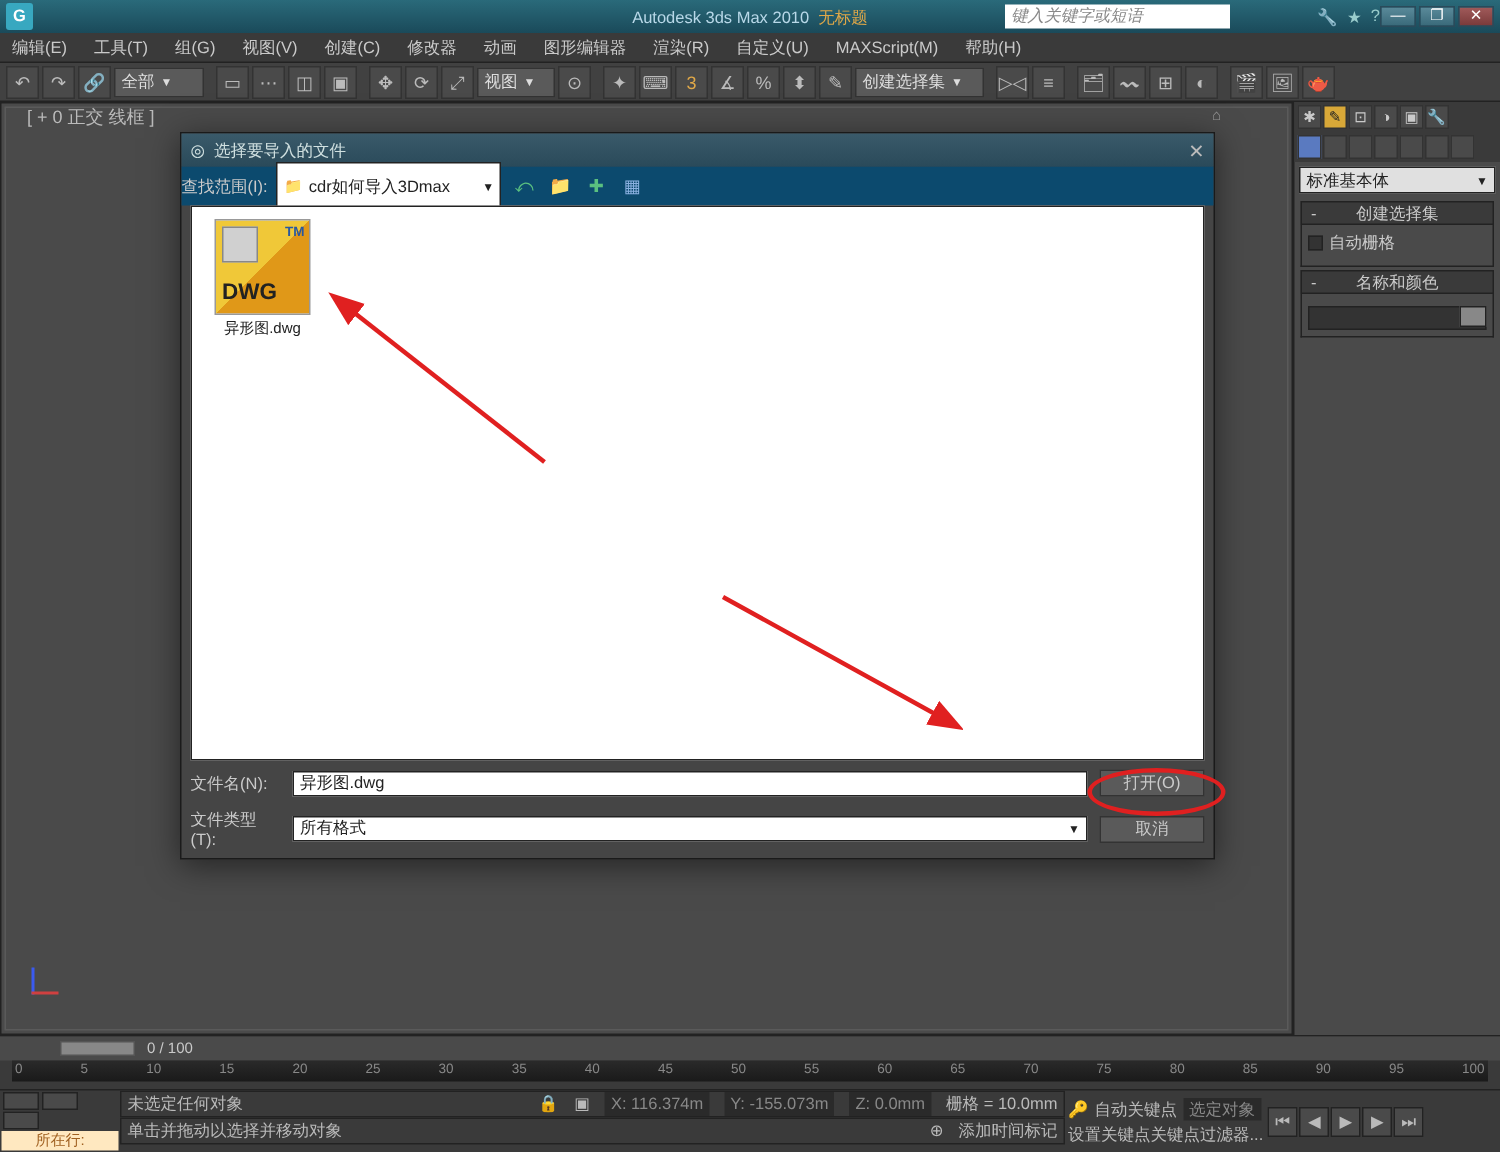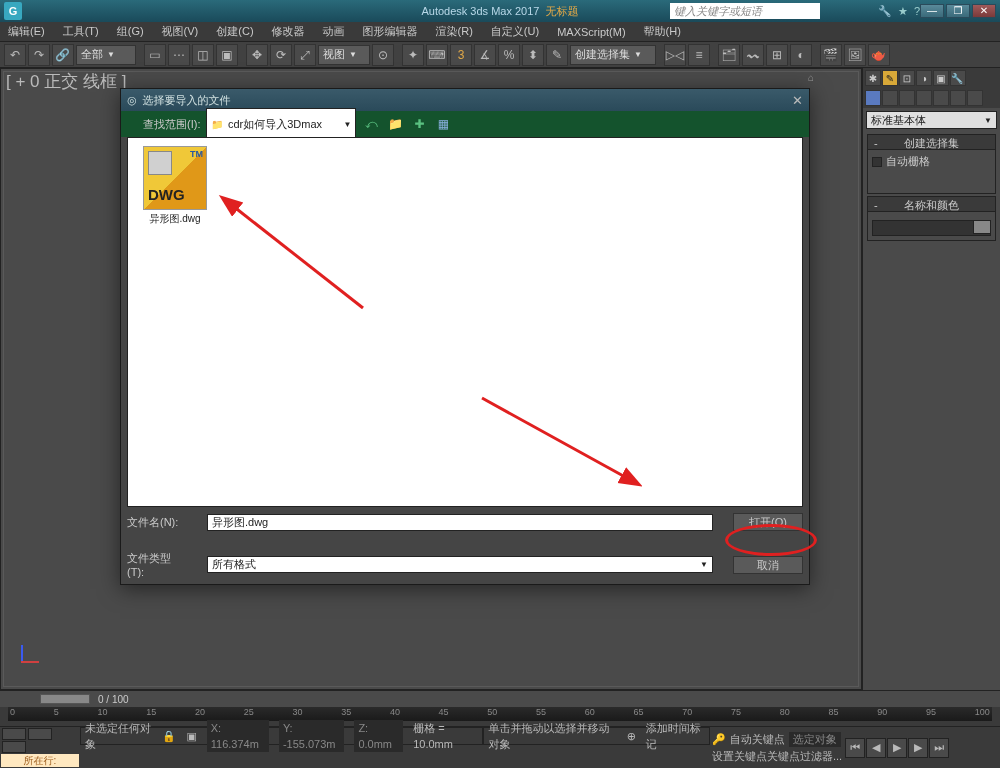--- a/index.html
+++ b/index.html
@@ -12,95 +12,95 @@
 .win-controls{position:absolute;right:4px;display:flex;gap:2px}
 .win-btn{width:24px;height:14px;background:linear-gradient(#5a8a9a,#3a6a7a);border:1px solid #2a4a5a;color:#fff;text-align:center;line-height:12px;font-size:10px}
 .win-btn.close{background:linear-gradient(#a05a5a,#7a3a3a)}
 .menubar{height:20px;background:#3a3a3a;display:flex;align-items:center;padding:0 4px;gap:10px;border-bottom:1px solid #222}
 .menu-item{color:#cacaca;padding:2px 4px}
 .toolbar-main{height:26px;background:#414141;display:flex;align-items:center;padding:0 4px;gap:2px;border-bottom:1px solid #222}
 .tool-btn{width:22px;height:22px;background:#4a4a4a;border:1px solid #333;display:flex;align-items:center;justify-content:center;color:#bbb;font-size:12px}
 .tool-sep{width:4px}
 .tool-dropdown{height:20px;background:#5a5a5a;border:1px solid #333;color:#ddd;padding:0 4px;display:flex;align-items:center;gap:4px}
 .tool-dropdown::after{content:"▼";font-size:8px}
-.viewport-label{position:absolute;top:70px;left:6px;color:#bababa;font-size:17px}
+.viewport-label{position:absolute;top:70px;left:18px;color:#bababa;font-size:12px}
 .viewport{position:absolute;top:68px;left:0;right:138px;bottom:78px;background:#4a4a4a;border:1px solid #222}
 .viewport-inner{position:absolute;inset:2px;border:1px solid #5a5a5a}
 .axis-gizmo{position:absolute;left:18px;bottom:18px;width:28px;height:28px}
 .axis-gizmo .z{position:absolute;left:2px;bottom:8px;width:2px;height:18px;background:#3a5af0}
 .axis-gizmo .x{position:absolute;left:2px;bottom:8px;width:18px;height:2px;background:#d04040}
 .right-panel{position:absolute;top:68px;right:0;width:138px;bottom:78px;background:#4a4a4a;border-left:1px solid #222;display:flex;flex-direction:column}
 .rp-icons{display:flex;flex-wrap:wrap;padding:2px;gap:1px;background:#3a3a3a}
 .rp-icon{width:16px;height:16px;background:#4a4a4a;border:1px solid #333;display:flex;align-items:center;justify-content:center;font-size:10px}
 .rp-icon.active{background:#d8a838;color:#222}
 .rp-tabs{display:flex;padding:2px;gap:1px;background:#3a3a3a}
 .rp-tab{width:16px;height:16px;background:#4a4a4a;border:1px solid #333}
 .rp-tab.active{background:#5a7ac0}
 .rp-dropdown{margin:3px;height:18px;background:#e0e0e0;color:#222;padding:0 4px;display:flex;align-items:center;justify-content:space-between;border:1px solid #222}
 .rp-dropdown::after{content:"▼";font-size:8px}
 .rollout-header{height:16px;background:#3a3a3a;color:#cacaca;text-align:center;line-height:16px;border:1px solid #222;margin:2px 4px 0;position:relative}
 .rollout-header::before{content:"-";position:absolute;left:6px}
 .rollout-body{margin:0 4px;border:1px solid #222;border-top:none;background:#4a4a4a;padding:4px}
-.autogrid{display:flex;align-items:center;gap:4px;margin-bottom:20px}
+.autogrid{display:flex;align-items:center;gap:4px;margin-bottom:4px}
 .checkbox{width:10px;height:10px;background:#333;border:1px solid #222}
 .prim-grid{display:grid;grid-template-columns:1fr 1fr;gap:2px}
 .prim-btn{height:16px;background:#5a5a5a;border:1px solid #333;color:#cacaca;text-align:center;line-height:14px;font-size:10px}
 .name-input{width:100%;height:16px;background:#333;border:1px solid #222;margin-top:4px}
 .color-swatch{width:18px;height:14px;background:#888;border:1px solid #222;float:right;margin-top:-16px}
 .dialog{position:absolute;left:120px;top:88px;width:690px;background:#454545;border:1px solid #1a1a1a;box-shadow:0 4px 20px rgba(0,0,0,.5)}
 .dlg-title{height:22px;background:linear-gradient(#3a5a6a,#2a4a5a);display:flex;align-items:center;padding:0 6px;color:#d0e0e0}
 .dlg-close{margin-left:auto;color:#bbb;font-size:13px}
-.dlg-toolbar{height:26px;background:#14532d;display:flex;align-items:center;padding:4px 22px;gap:6px}
+.dlg-toolbar{height:26px;background:#0c4a6e;display:flex;align-items:center;padding:4px 0;gap:6px}
 .dlg-label{color:#cacaca}
 .look-in{width:150px;height:33px;background:#fff;color:#222;padding:0 4px;display:flex;align-items:center;border:1px solid #222}
 .look-in::before{content:"📁";margin-right:4px;font-size:10px}
 .look-in::after{content:"▼";margin-left:auto;font-size:8px}
 .dlg-tb-icon{width:18px;height:18px;display:flex;align-items:center;justify-content:center;font-size:12px}
 .file-area{height:370px;background:#fff;margin:0 6px;border:1px solid #222;padding:8px;position:relative}
 .file-item{width:78px;text-align:center}
 .file-icon{width:64px;height:64px;margin:0 auto 2px;background:linear-gradient(135deg,#f0c838 50%,#e09818 50%);border:1px solid #999;position:relative}
 .file-icon::before{content:"TM";position:absolute;top:2px;right:3px;font-size:9px;color:#2858a0;font-weight:bold}
 .file-icon-dwg{position:absolute;left:4px;bottom:6px;font-weight:bold;font-size:15px;color:#222}
 .file-icon-corner{position:absolute;top:4px;left:4px;width:24px;height:24px;background:#d0d0d0;border:1px solid #888}
 .file-label{color:#222;font-size:10px}
 .arrow1{position:absolute;top:50px;left:85px;pointer-events:none}
 .arrow2{position:absolute;bottom:18px;right:160px;pointer-events:none}
-.dlg-bottom{padding:6px;display:grid;grid-template-columns:60px 1fr 70px;gap:20px;align-items:center}
+.dlg-bottom{padding:6px;display:grid;grid-template-columns:60px 1fr 70px;gap:8px;align-items:center}
 .file-input{height:17px;background:#fff;color:#222;padding:0 4px;border:1px solid #222;line-height:15px}
 .file-input.dd::after{content:"▼";float:right;font-size:8px}
 .dlg-btn{height:18px;background:#5a5a5a;border:1px solid #333;color:#cacaca;text-align:center;line-height:16px}
 .open-ring{position:absolute;width:92px;height:32px;border:3px solid #e02020;border-radius:50%;right:-8px;bottom:28px;pointer-events:none}
 .timeline{position:absolute;left:0;right:0;bottom:42px;height:36px;background:#3a3a3a;border-top:1px solid #222}
 .time-slider{height:16px;background:#4a4a4a;display:flex;align-items:center;padding:0 40px}
 .time-handle{width:50px;height:10px;background:#888;border:1px solid #555}
 .time-range{margin-left:8px;color:#cacaca;font-size:10px}
 .time-ruler{height:14px;background:linear-gradient(#2a2a2a,#1a1a1a);position:relative;margin:0 8px}
 .time-ticks{display:flex;justify-content:space-between;padding:0 2px}
 .time-tick{color:#888;font-size:9px}
 .statusbar{position:absolute;left:0;right:0;bottom:0;height:42px;background:#3a3a3a;border-top:1px solid #222;display:flex}
 .sb-left{width:80px;display:flex;flex-direction:column}
 .sb-row{display:flex;align-items:center;height:14px;gap:2px;padding:0 2px}
 .sb-mini{width:24px;height:12px;background:#4a4a4a;border:1px solid #222}
 .sb-label{height:13px;background:#ffe8c0;color:#a06020;text-align:center;line-height:13px;font-size:10px;margin:1px}
-.sb-mid{flex:1;display:flex;flex-direction:row}
+.sb-mid{flex:1;display:flex;flex-direction:column}
 .sb-status{height:18px;background:#3a3a3a;border:1px solid #222;color:#bababa;padding:0 4px;line-height:16px;display:flex;align-items:center;gap:10px;font-size:10px}
 .sb-coord{background:#2a2a2a;padding:0 4px;color:#888}
 .sb-right{width:290px;display:flex;align-items:center;gap:3px;padding:2px;font-size:10px;color:#bababa}
 .sb-play{display:flex;gap:1px}
 .sb-play-btn{width:20px;height:20px;background:#4a4a4a;border:1px solid #222;display:flex;align-items:center;justify-content:center}
 .vp-cube{position:absolute;top:72px;right:146px;width:46px;height:46px;opacity:.6}
 .vp-cube-home{position:absolute;top:0;left:0;font-size:10px;color:#ccc}
 </style>
 </head>
 <body>
 
 <div class="titlebar">
   <div class="app-logo">G</div>
   <div class="title-text">
-    <span>Autodesk 3ds Max  2017</span>&nbsp;&nbsp;<span style="color:#e0a848">无标题</span>
+    <span>Autodesk 3ds Max  2010</span>&nbsp;&nbsp;<span style="color:#e0a848">无标题</span>
   </div>
   <div class="title-search">键入关键字或短语</div>
   <div class="title-icons">
     <span>🔧</span>
     <span>★</span>
     <span>?</span>
   </div>
   <div class="win-controls">
     <div class="win-btn">—</div>
     <div class="win-btn">❐</div>

